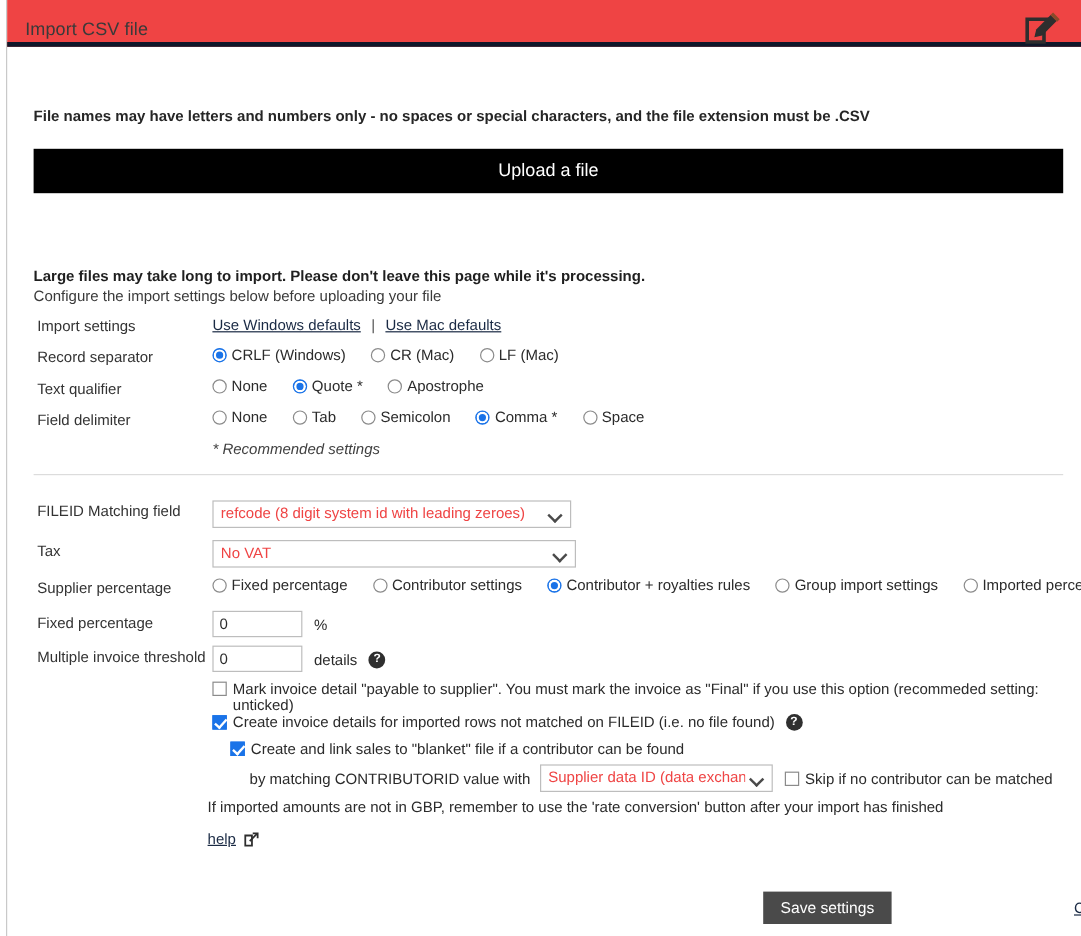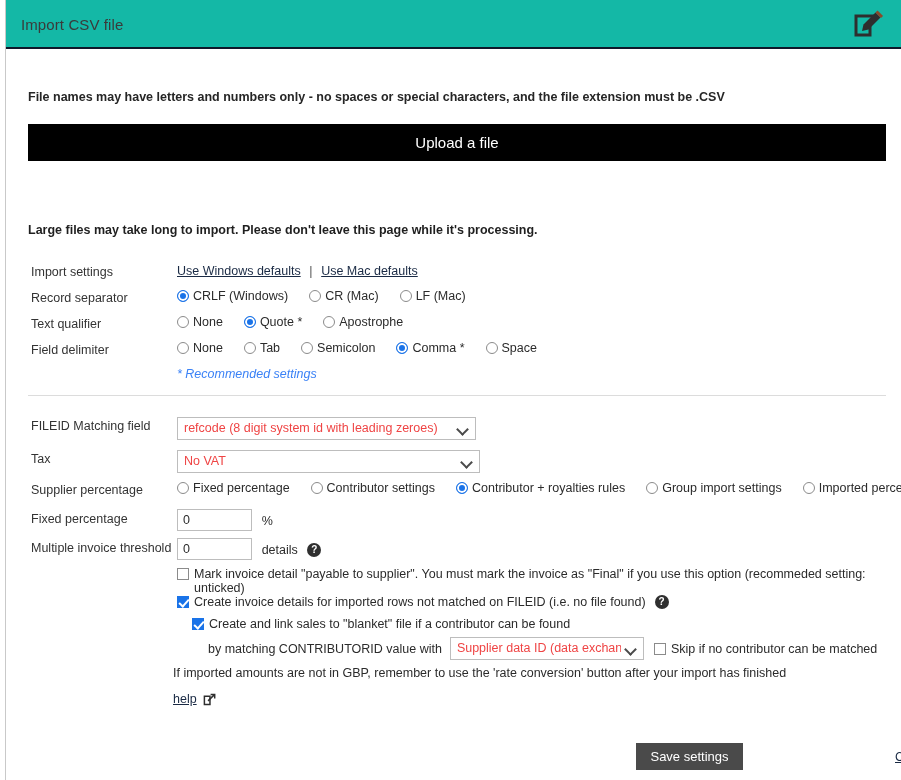--- a/index.html
+++ b/index.html
@@ -22,23 +22,23 @@
     left: 5px; top: 0px;
     width: 896px; height: 780px;
     border-left: 1px solid #c9c9c9;
     background: #fff;
   }
 
   
   .titlebar {
     position: absolute;
     left: 0; top: 0; right: 0;
-    height: 49px;
-    border-bottom: 2px solid #0f172a;
-    background: #14b8a6;
+    height: 39px;
+    border-bottom: 4px solid #0f172a;
+    background: #ef4444;
   }
   .titlebar-title {
     position: absolute;
     left: 15px; top: 16px;
     font-size: 15px;
     color: #3a3a3a;
     letter-spacing: .1px;
   }
   .titlebar-icon {
     position: absolute;
@@ -269,20 +269,21 @@
     </div>
   </div>
 
   <div class="content">
 
     <div class="notice">File names may have letters and numbers only - no spaces or special characters, and the file extension must be .CSV</div>
 
     <div class="upload-bar">Upload a file</div>
 
     <div class="warn-bold">Large files may take long to import. Please don't leave this page while it's processing.</div>
+    <div class="warn-sub">Configure the import settings below before uploading your file</div>
 
     <div class="row" style="top:214px;">
       <div class="row-label">Import settings</div>
       <div class="row-field">
         <span class="link">Use Windows defaults</span>
         <span class="sep-pipe">|</span>
         <span class="link">Use Mac defaults</span>
       </div>
     </div>
 
@@ -347,21 +348,21 @@
             <span>Comma *</span>
           </label>
           <label class="radio-item">
             <span class="radio"></span>
             <span>Space</span>
           </label>
         </div>
       </div>
     </div>
 
-    <div class="note-text" style="left:171px; top:318px; font-style:italic; color:#3b82f6;">* Recommended settings</div>
+    <div class="note-text" style="left:171px; top:318px; font-style:italic; color:#404040;">* Recommended settings</div>
 
     <div class="hr" style="top:346px;"></div>
 
     <div class="row" style="top:368px; height:26px;">
       <div class="row-label">FILEID Matching field</div>
       <div class="row-field">
         <span class="select-wrap">
           <select style="width:299px;">
             <option>refcode (8 digit system id with leading zeroes)</option>
           </select>

